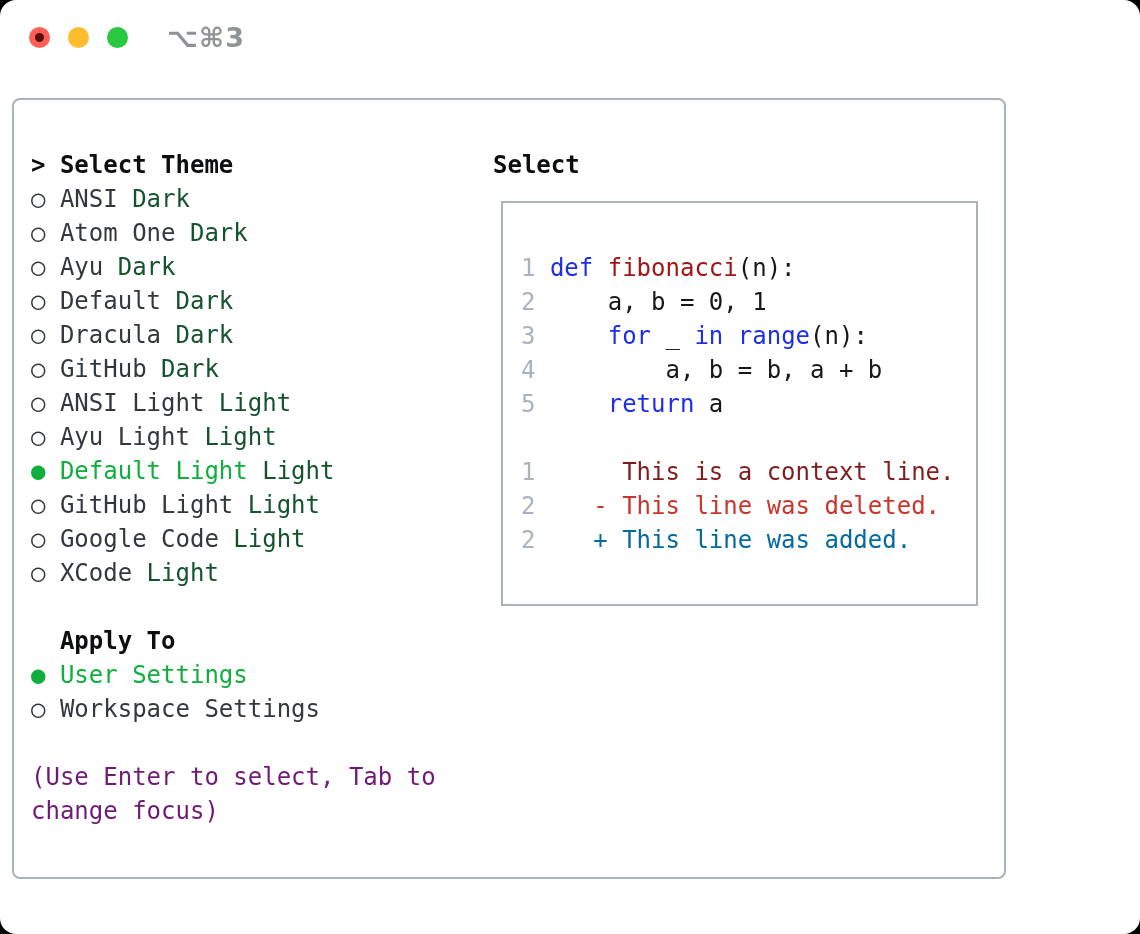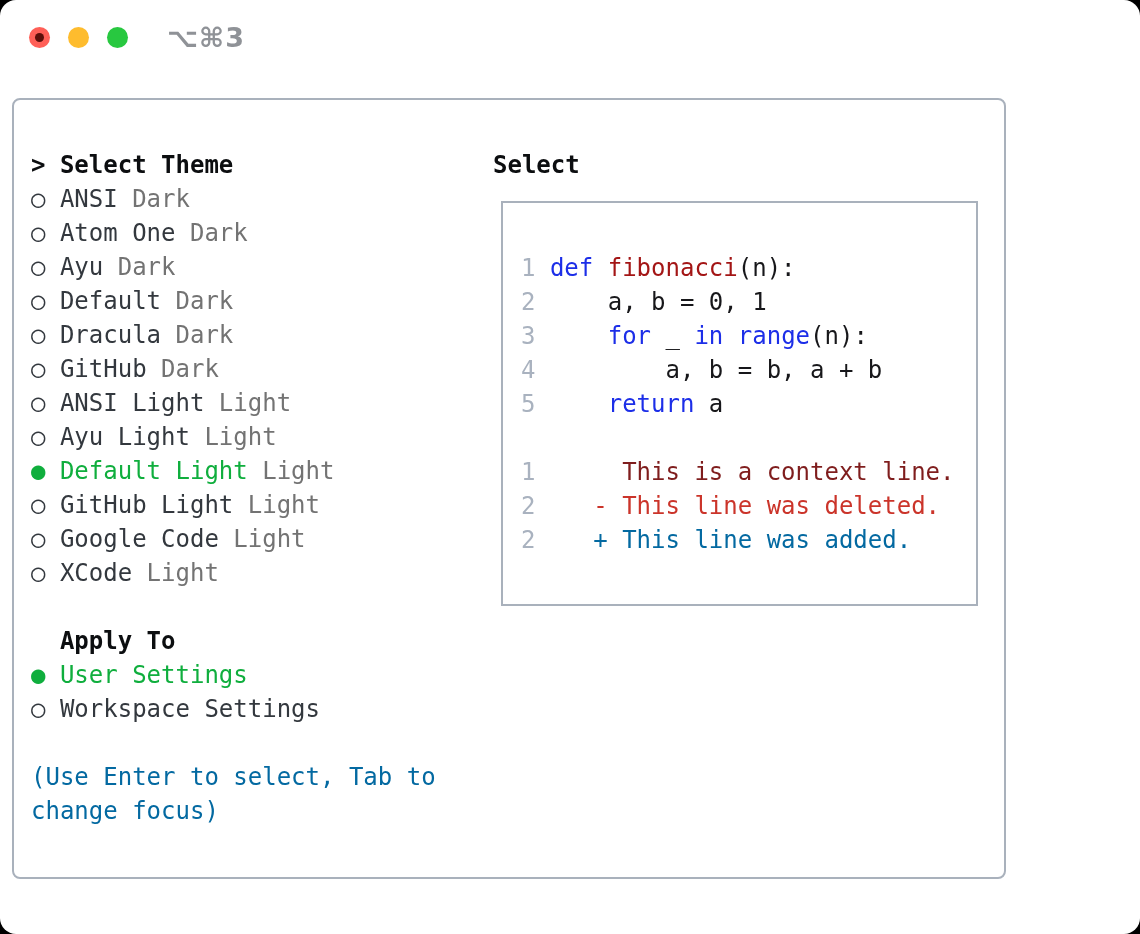--- a/index.html
+++ b/index.html
@@ -24,23 +24,23 @@
     position:absolute; left:12px; top:98px; width:994px; height:781px;
     border:2px solid #a9b1bc; border-radius:8px; box-sizing:border-box;
     background:#fff;
   }
   .left-col {
     position:absolute; left:17px; top:48px;
     font-size:24px; line-height:34px; white-space:pre; color:#33383e;
   }
   .row { height:34px; }
   .bold { font-weight:bold; color:#0c0e10; }
-  .muted { color:#737373; }
+  .muted { color:#14532d; }
   .green { color:#0fae3d; }
-  .hint  { color:#0369a1;margin-top:37px; }
+  .hint  { color:#701a75;margin-top:37px; }
   .preview-title {
     position:absolute; left:479px; top:48px;
     font-size:24px; line-height:34px; font-weight:bold; color:#0c0e10; white-space:pre;
   }
   .preview-box {
     position:absolute; left:487px; top:101px; width:477px; height:405px;
     border:2px solid #a9b1bc; box-sizing:border-box; background:#fff;
     padding:48px 0 8px 18px; font-size:24px; line-height:34px; white-space:pre;
     overflow:hidden;
   }

